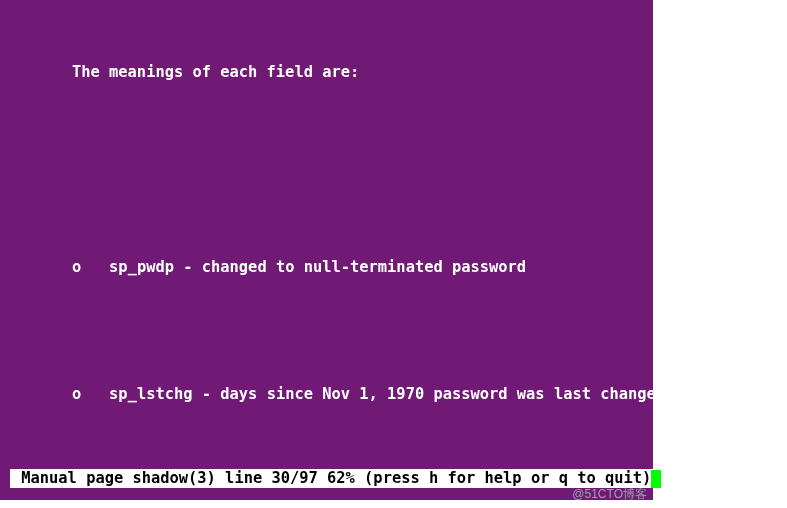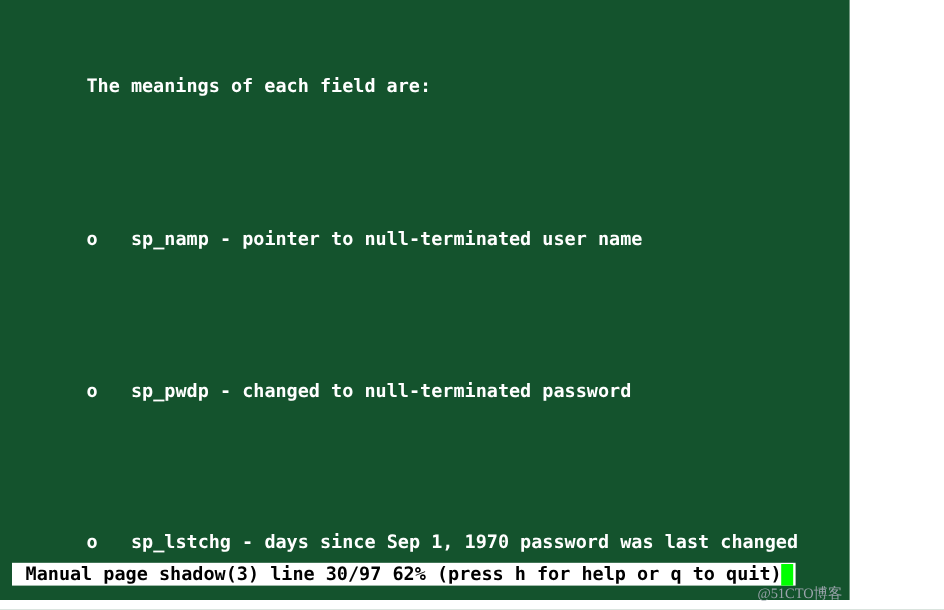--- a/index.html
+++ b/index.html
@@ -1,42 +1,41 @@
 <!DOCTYPE html>
 <html><head>
 <meta charset="utf-8">
 <style>
   html,body{margin:0;padding:0;width:787px;height:508px;overflow:hidden;background:#fff}
-  .term{position:relative;width:708px;height:500px;background:#14532d;color:#fff;
+  .term{position:relative;width:653px;height:500px;background:#701a75;color:#fff;
         font-family:"DejaVu Sans Mono","Consolas","Courier New",monospace;
         font-size:15.4px;line-height:1.22;font-weight:bold;white-space:pre;
         letter-spacing:0px;padding-top:6px;box-sizing:border-box}
   .row{display:block;padding:1px 0}
   .pad1{padding-left:72px}
   .blank{height:12px}
   .status{position:absolute;left:10px;bottom:12px;background:#fff;color:#000;
           padding:0 2px;font-weight:bold}
   .cur{display:inline-block;width:10px;height:18px;background:#00ff00;vertical-align:middle;margin-left:0px}
-  .wm{position:absolute;right:6px;bottom:-2px;color:#9aa3ab;font-family:Liberation Serif, serif;font-size:12px;font-weight:normal}
+  .wm{position:absolute;right:6px;bottom:-2px;color:#9aa3ab;font-family:Liberation Sans, sans-serif;font-size:12px;font-weight:normal}
 </style>
 </head>
 <body>
 
 <div class="term">
 
   <span class="row pad1">The meanings of each field are:</span>
   <div class="blank"></div>
 
-  <span class="row pad1"><span>o</span>   <span>sp_namp</span><span> - </span><span>pointer to null-terminated user name</span></span>
   <div class="blank"></div>
 
   <span class="row pad1"><span>o</span>   <span>sp_pwdp</span><span> - </span><span>changed to null-terminated password</span></span>
   <div class="blank"></div>
 
-  <span class="row pad1"><span>o</span>   <span>sp_lstchg</span><span> - </span><span>days since Sep 1, 1970 password was last changed</span></span>
+  <span class="row pad1"><span>o</span>   <span>sp_lstchg</span><span> - </span><span>days since Nov 1, 1970 password was last changed</span></span>
   <div class="blank"></div>
 
   
   
 
   
   
 
   
   

